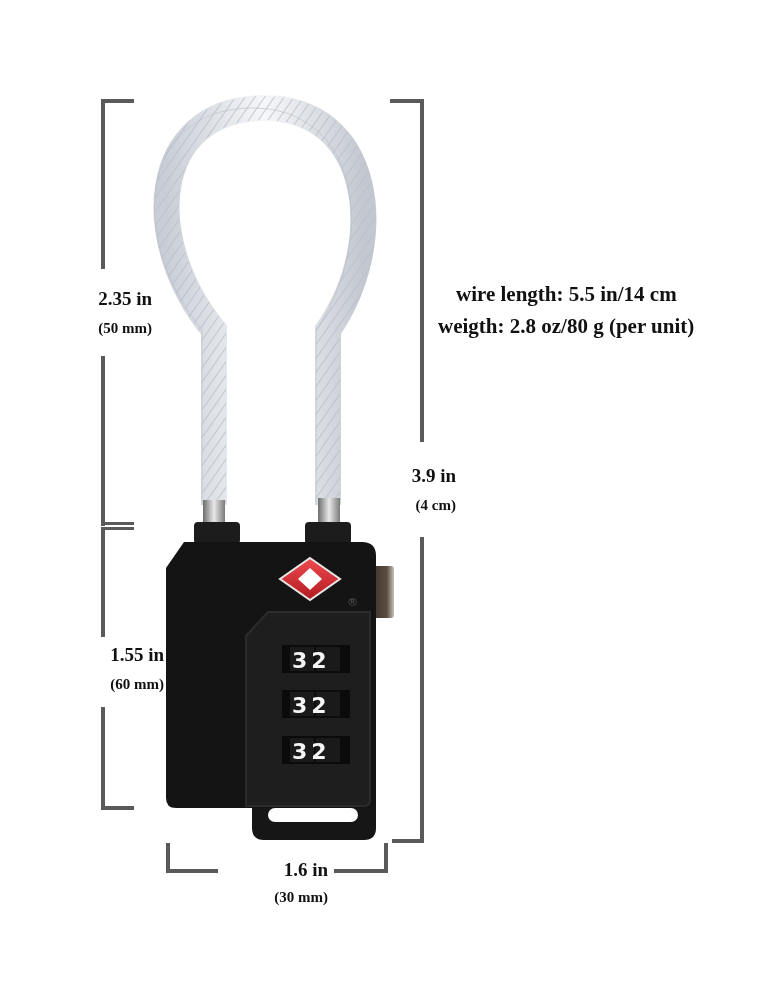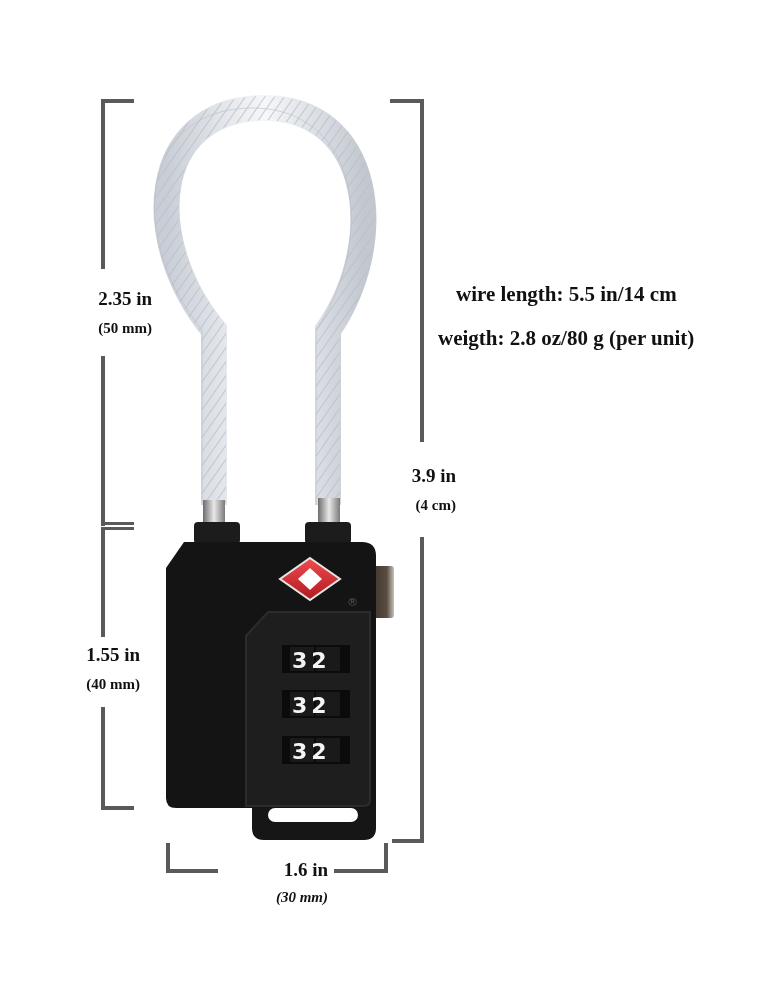--- a/index.html
+++ b/index.html
@@ -26,23 +26,23 @@
   <span class="main">2.35 in</span>
   <span class="sub">(50 mm)</span>
 </div>
 
 <div>
   <div class="bar" style="left:101px; top:527px; width:33px; height:3px;"></div>
   <div class="bar" style="left:101px; top:527px; width:4px; height:110px;"></div>
   <div class="bar" style="left:101px; top:707px; width:4px; height:103px;"></div>
   <div class="bar" style="left:101px; top:806px; width:33px; height:4px;"></div>
 </div>
-<div class="lbl" style="left:40px; top:643px; width:100px;">
+<div class="lbl" style="left:64px; top:643px; width:100px;">
   <span class="main">1.55 in</span>
-  <span class="sub">(40 mm)</span>
+  <span class="sub">(60 mm)</span>
 </div>
 
 <div>
   <div class="bar" style="left:390px; top:99px; width:34px; height:4px;"></div>
   <div class="bar" style="left:420px; top:99px; width:4px; height:343px;"></div>
   <div class="bar" style="left:420px; top:537px; width:4px; height:306px;"></div>
   <div class="bar" style="left:392px; top:839px; width:32px; height:4px;"></div>
 </div>
 <div class="lbl" style="left:356px; top:464px; width:100px;">
   <span class="main">3.9 in</span>
@@ -50,25 +50,25 @@
 </div>
 
 <div>
   <div class="bar" style="left:166px; top:843px; width:4px; height:30px;"></div>
   <div class="bar" style="left:166px; top:869px; width:52px; height:4px;"></div>
   <div class="bar" style="left:334px; top:869px; width:52px; height:4px;"></div>
   <div class="bar" style="left:384px; top:843px; width:4px; height:30px;"></div>
 </div>
 <div class="lbl" style="left:228px; top:858px; width:100px;">
   <span class="main">1.6 in</span>
-  <span class="sub" style="margin-top:4px;font-style:italic;">(30 mm)</span>
+  <span class="sub" style="margin-top:4px;">(30 mm)</span>
 </div>
 
 <div class="spec" style="left:456px; top:282px;">wire length: 5.5 in/14 cm</div>
-<div class="spec" style="left:438px; top:326px;">weigth: 2.8 oz/80 g (per unit)</div>
+<div class="spec" style="left:438px; top:314px;">weigth: 2.8 oz/80 g (per unit)</div>
 
 <svg width="769" height="1000" viewBox="0 0 769 1000">
   <defs>
     <linearGradient id="cableGrad" x1="0" y1="0" x2="1" y2="0">
       <stop offset="0" stop-color="#c9ced6"></stop>
       <stop offset="0.5" stop-color="#f6f7f9"></stop>
       <stop offset="1" stop-color="#c3c8d0"></stop>
     </linearGradient>
     <pattern id="twist" width="8" height="8" patternUnits="userSpaceOnUse" patternTransform="rotate(35)">
       <rect width="8" height="8" fill="none"></rect>

